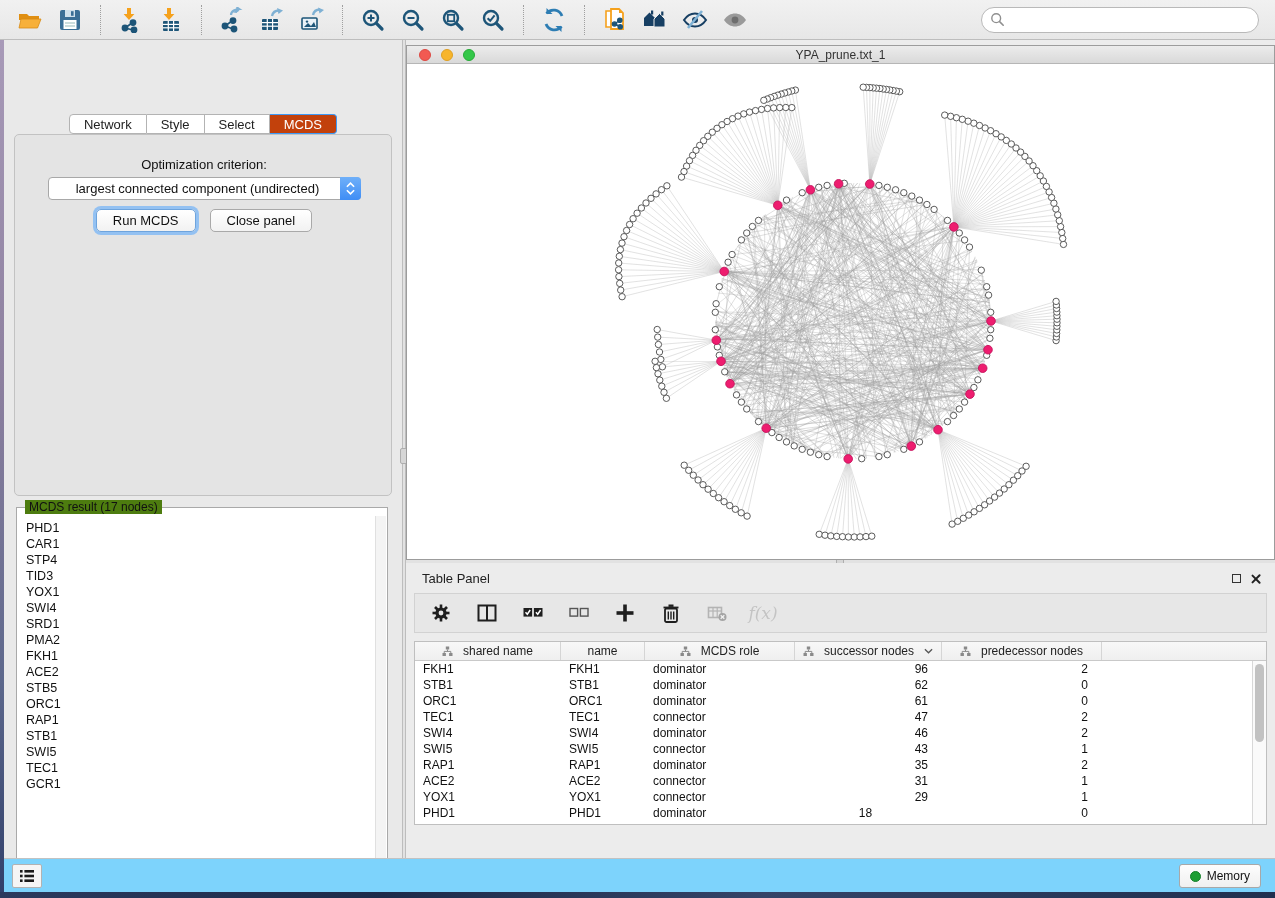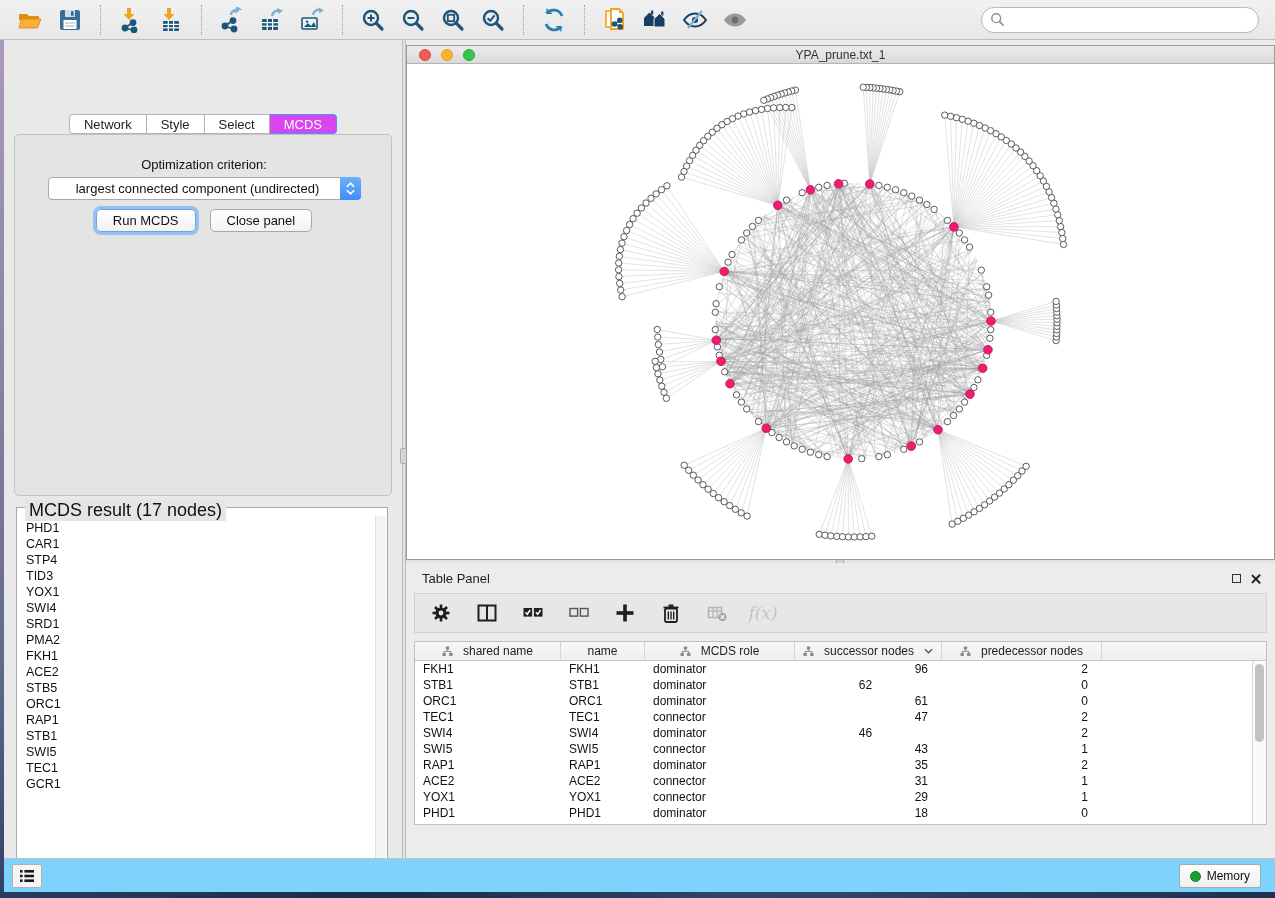--- a/index.html
+++ b/index.html
@@ -34,41 +34,41 @@
   .close-glyph { position:relative; width:11px; height:11px; display:inline-block; }
   .close-glyph:before,.close-glyph:after { content:""; position:absolute; left:5px; top:0; width:2.4px; height:12px; background:#222; border-radius:1px; }
   .close-glyph:before { transform:rotate(45deg); } .close-glyph:after { transform:rotate(-45deg); }
 
   #cp-tabbar { position:absolute; left:0; top:74px; width:398px; display:flex; justify-content:center; }
   .seg-tabs { display:flex; }
   .seg-tab { height:20px; padding:0 14px; font-size:13px; color:#222; background:#fff;
     border:1px solid #b3b3b3; border-left:none; display:flex; align-items:center; }
   .seg-tab:first-child { border-left:1px solid #b3b3b3; border-radius:4px 0 0 4px; }
   .seg-tab:last-child { border-radius:0 4px 4px 0; }
-  .seg-tab.active { background:#d946ef; border-color:#3d99f6; color:#fff; }
+  .seg-tab.active { background:#c2410c; border-color:#3d99f6; color:#fff; }
 
   #cp-box { position:absolute; left:10px; top:94px; width:378px; height:362px;
     background:#e4e4e4; border:1px solid #c2c2c2; border-radius:5px; }
   #opt-label { position:absolute; left:0; top:22px; width:378px; text-align:center; font-size:13px; color:#111; }
   #opt-select { position:absolute; left:33px; top:42px; width:313px; height:23px; background:#fff;
     border:1px solid #a8a8a8; border-radius:4px; display:flex; align-items:center; }
   #opt-select .sel-text { flex:1; text-align:center; font-size:13px; color:#111; padding-left:6px; }
   .sel-stepper { width:21px; height:23px; margin-right:-1px; border-radius:0 4px 4px 0;
     background:linear-gradient(#6fb0f9,#3f8df5); display:flex; flex-direction:column;
     align-items:center; justify-content:center; gap:1px; }
   .sel-stepper svg { width:9px; height:6px; }
   #cp-buttons { position:absolute; left:0; top:74px; width:378px; display:flex; justify-content:center; gap:14px; }
   .mac-btn { height:23px; padding:0 16px; background:linear-gradient(#ffffff,#f2f2f2);
     border:1px solid #a9a9a9; border-radius:5px; font-size:13px; color:#111;
     display:flex; align-items:center; }
   .mac-btn.focus { box-shadow:0 0 0 3px #93c1f2; border-color:#6ea4dd; }
 
   #mcds-result { position:absolute; left:12px; top:467px; width:372px; height:371px;
     border:1px solid #a9a9a9; background:#fff; }
-  #mcds-legend { position:absolute; left:8px; top:-8px; background:#e5e5e5; padding:0 4px; font-size:18px; color:#111; }
+  #mcds-legend { position:absolute; left:8px; top:-8px; background:#4d7c0f; padding:0 4px; font-size:12px; color:#111; }
   #mcds-list { position:absolute; left:1px; top:8px; right:12px; bottom:1px; overflow:hidden;
     font-size:12.5px; line-height:16px; color:#111; padding:4px 0 0 8px; }
   #mcds-scroll { position:absolute; right:1px; top:8px; width:11px; bottom:1px;
     background:#f4f4f4; border-left:1px solid #e0e0e0; }
 
   
   #v-split { left:402px; top:40px; width:4px; height:818px; background:#e2e2e2; border-left:1px solid #bdbdbd; border-right:1px solid #bdbdbd; }
   .grip { position:absolute; background:#d6d6d6; border:1px solid #aeaeae; border-radius:2px; }
   #v-grip { left:-3px; top:408px; width:8px; height:16px; }
   #h-split { left:406px; top:560px; width:869px; height:3px; background:#e2e2e2; }
@@ -1402,42 +1402,42 @@
           <div class="td" style="width: 146px;">FKH1</div>
           <div class="td" style="width: 84px;">FKH1</div>
           <div class="td" style="width: 150px;">dominator</div>
           <div class="td num" style="width: 147px;">96</div>
           <div class="td num" style="width: 160px;">2</div>
         </div>
         <div class="tbody-row">
           <div class="td" style="width: 146px;">STB1</div>
           <div class="td" style="width: 84px;">STB1</div>
           <div class="td" style="width: 150px;">dominator</div>
-          <div class="td num" style="width: 147px; text-align: center;">62</div>
+          <div class="td num" style="width: 147px;">62</div>
           <div class="td num" style="width: 160px;">0</div>
         </div>
         <div class="tbody-row">
           <div class="td" style="width: 146px;">ORC1</div>
           <div class="td" style="width: 84px;">ORC1</div>
           <div class="td" style="width: 150px;">dominator</div>
           <div class="td num" style="width: 147px;">61</div>
           <div class="td num" style="width: 160px;">0</div>
         </div>
         <div class="tbody-row">
           <div class="td" style="width: 146px;">TEC1</div>
           <div class="td" style="width: 84px;">TEC1</div>
           <div class="td" style="width: 150px;">connector</div>
           <div class="td num" style="width: 147px;">47</div>
           <div class="td num" style="width: 160px;">2</div>
         </div>
         <div class="tbody-row">
           <div class="td" style="width: 146px;">SWI4</div>
           <div class="td" style="width: 84px;">SWI4</div>
           <div class="td" style="width: 150px;">dominator</div>
-          <div class="td num" style="width: 147px; text-align: center;">46</div>
+          <div class="td num" style="width: 147px;">46</div>
           <div class="td num" style="width: 160px;">2</div>
         </div>
         <div class="tbody-row">
           <div class="td" style="width: 146px;">SWI5</div>
           <div class="td" style="width: 84px;">SWI5</div>
           <div class="td" style="width: 150px;">connector</div>
           <div class="td num" style="width: 147px;">43</div>
           <div class="td num" style="width: 160px;">1</div>
         </div>
         <div class="tbody-row">
@@ -1458,21 +1458,21 @@
           <div class="td" style="width: 146px;">YOX1</div>
           <div class="td" style="width: 84px;">YOX1</div>
           <div class="td" style="width: 150px;">connector</div>
           <div class="td num" style="width: 147px;">29</div>
           <div class="td num" style="width: 160px;">1</div>
         </div>
         <div class="tbody-row">
           <div class="td" style="width: 146px;">PHD1</div>
           <div class="td" style="width: 84px;">PHD1</div>
           <div class="td" style="width: 150px;">dominator</div>
-          <div class="td num" style="width: 147px;">18</div>
+          <div class="td num" style="width: 147px; text-align: center;">18</div>
           <div class="td num" style="width: 160px;">0</div>
         </div>
       </div>
     <div id="tp-vscroll">
         <div id="tp-thumb"></div>
       </div>
   </div>
 </div>
 
 <div class="abs" id="status-bar">

